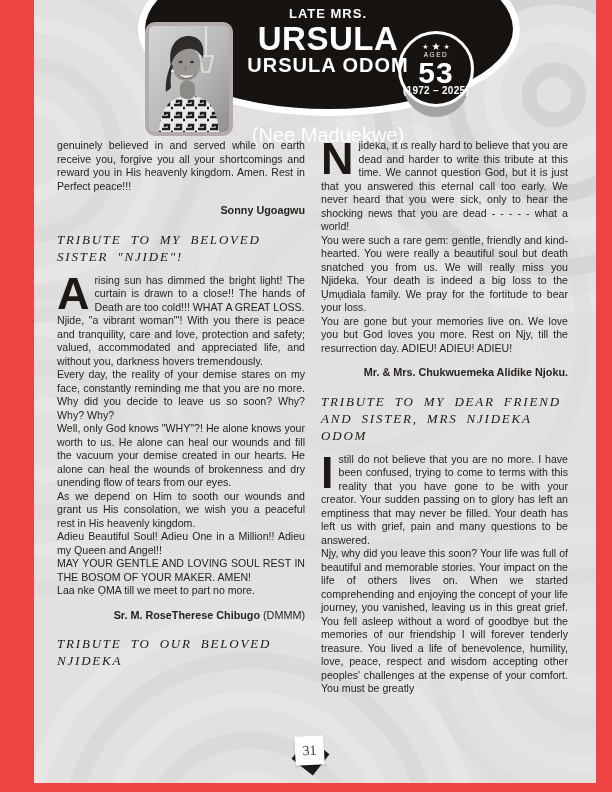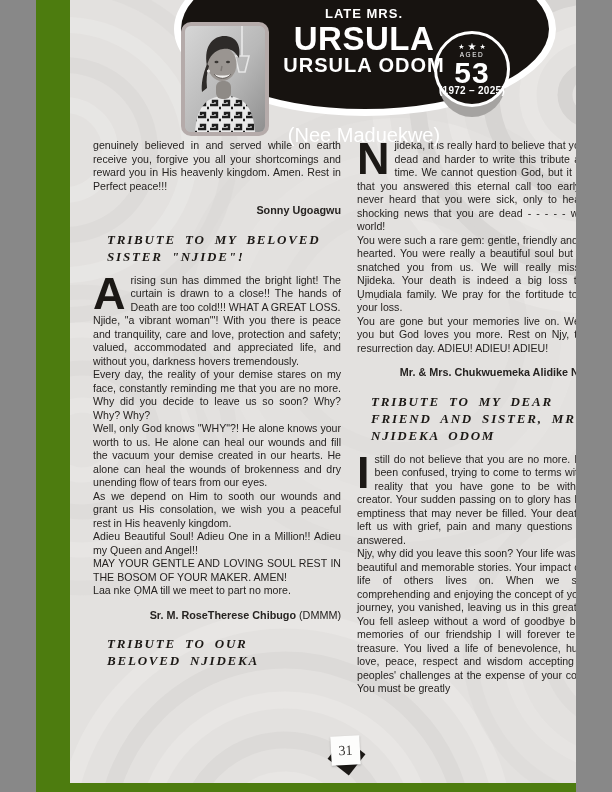--- a/index.html
+++ b/index.html
@@ -1,16 +1,16 @@
 <!DOCTYPE html>
 <html><head>
 <meta charset="utf-8">
 <style>
   html,body{margin:0;padding:0;background:#888;}
-  .page{position:relative;width:540px;height:792px;background:#4d7c0f;overflow:hidden;
+  .page{position:relative;width:612px;height:792px;background:#ef4444;overflow:hidden;
         font-family:"Liberation Sans", sans-serif;margin:0 auto;}
   .canvas{position:absolute;left:34px;top:0;width:562px;height:783px;background:#e3e1df;overflow:hidden;}
   .canvas svg{position:absolute;left:0;top:0;}
 
   
   .banner-blob{position:absolute;left:138px;top:-58px;width:368px;height:160px;
                background:#171310;border:7px solid #ffffff;border-radius:50%;z-index:2;}
   .header-text{position:absolute;left:230px;top:6px;width:196px;text-align:center;color:#ffffff;z-index:4;}
   .pretitle{font-size:13px;font-weight:bold;letter-spacing:1px;line-height:15px;}
   .name1{font-size:33px;font-weight:800;letter-spacing:.5px;line-height:33px;margin-top:1px;}
@@ -32,22 +32,22 @@
   .age{font-size:30px;font-weight:800;line-height:27px;letter-spacing:1px;}
   .years{font-size:10px;font-weight:bold;letter-spacing:.3px;line-height:10px;}
 
   
   .col{position:absolute;top:139px;color:#262321;z-index:2;}
   .col-left{left:57px;width:248px;}
   .col-right{left:321px;width:247px;}
   .body-par{margin:0;font-size:10.6px;line-height:13.5px;text-align:justify;}
   .signature{margin:11px 0;font-size:10.8px;line-height:13.5px;text-align:right;}
   .signature strong{font-weight:bold;}
-  .tribute-heading{margin:13px 14px 9px;font-family:"Liberation Serif", serif;font-style:italic;
-                   font-weight:bold;font-size:13px;line-height:17px;letter-spacing:1.8px;
+  .tribute-heading{margin:13px 0 9px;font-family:"Liberation Serif", serif;font-style:italic;
+                   font-weight:normal;font-size:13px;line-height:17px;letter-spacing:1.8px;
                    word-spacing:4px;color:#1b1815;}
   .dropcap{float:left;font-size:45px;line-height:37px;height:39px;font-weight:bold;
            margin:1px 5px 0 0;color:#1b1815;}
 
   
   .pagenum-badge{position:absolute;left:288px;top:733px;width:46px;height:48px;z-index:6;}
   .diamond{position:absolute;left:9px;top:10px;width:27px;height:27px;background:#1c1916;transform:rotate(38deg);}
   .numbox{position:absolute;left:7px;top:3px;width:29px;height:29px;background:#fdfdfc;transform:rotate(-3deg);
           box-shadow:0 1px 2px rgba(0,0,0,.25);display:flex;align-items:center;justify-content:center;
           font-family:"Liberation Serif", serif;font-size:14px;color:#3a3734;}

